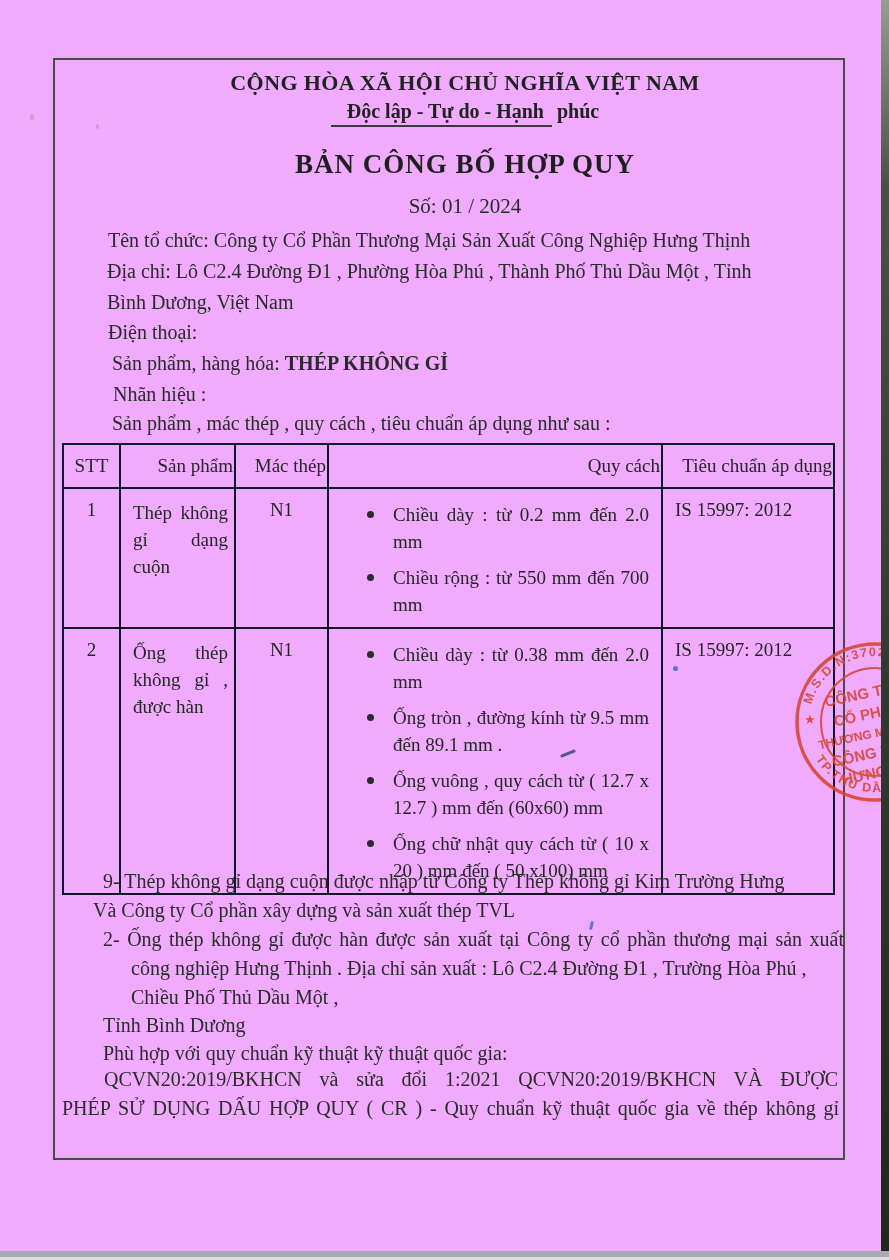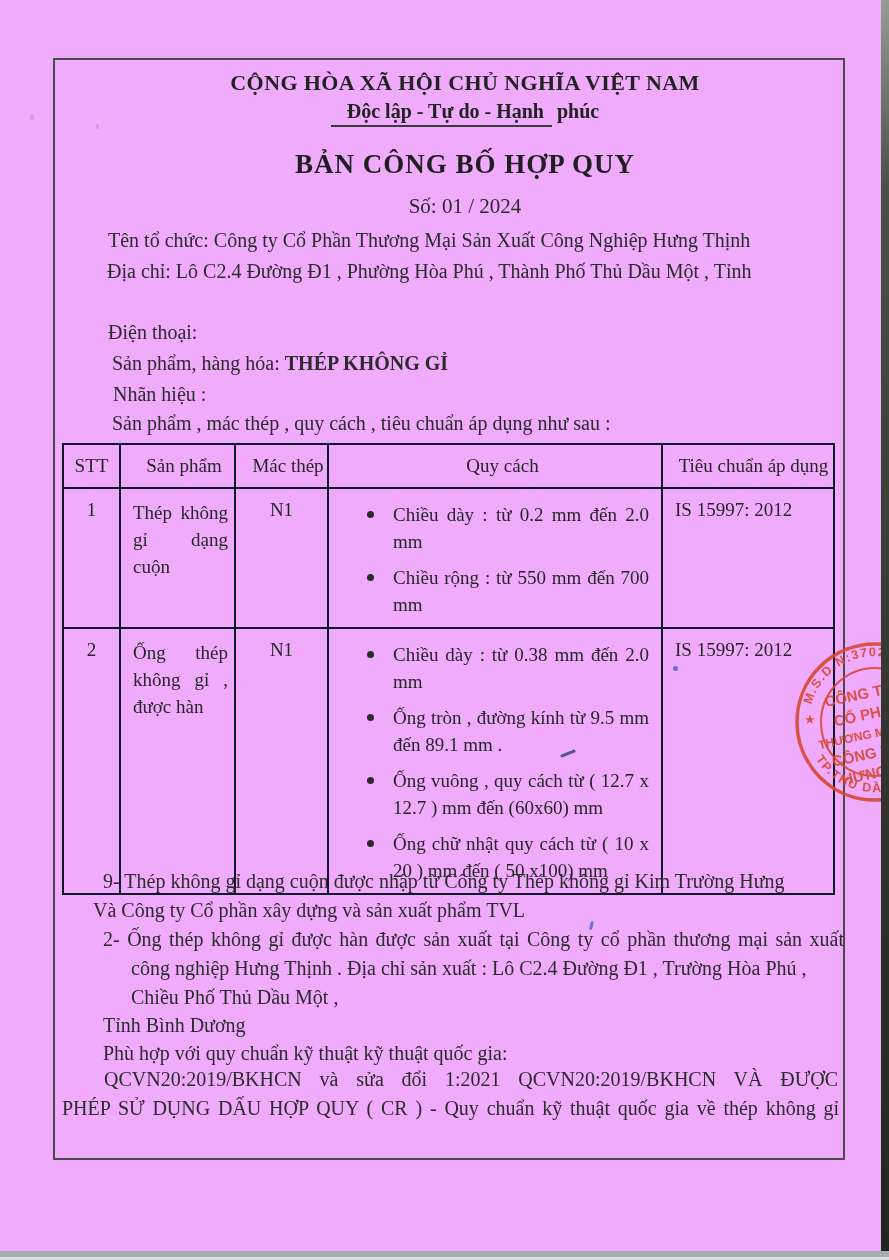--- a/index.html
+++ b/index.html
@@ -21,21 +21,21 @@
   .doc-title{top:149px;font-size:27px;letter-spacing:1px;color:#1f1f1f;}
   .doc-num{top:194px;font-size:21px;}
   .ln{font-size:20px;line-height:26px;white-space:nowrap;}
   .jl{text-align:justify;text-align-last:justify;white-space:normal;}
   
   .spec{
     position:absolute;left:62px;top:443px;width:771px;
     border-collapse:collapse;table-layout:fixed;font-size:19px;color:#262626;
   }
   .spec th,.spec td{border:2px solid #0f172a;vertical-align:top;font-weight:normal;}
-  .spec thead th{height:40px;vertical-align:middle;text-align:center;font-size:19px;}
+  .spec thead th{height:40px;vertical-align:middle;text-align:right;font-size:19px;}
   .th-stt{text-align:center !important;}
   .th-sp{padding-left:14px;}
   .th-mt{padding-left:14px;}
   .th-qc{padding-left:16px;}
   .th-tc{padding-left:12px;}
   .cell-stt{text-align:center;padding-top:10px;}
   .cell-sp{padding:10px 6px 0 12px;text-align:justify;line-height:27px;}
   .cell-mt{text-align:center;padding-top:10px;}
   .cell-qc{padding:12px 12px 0 30px;}
   .cell-tc{padding:10px 6px 0 12px;}
@@ -87,20 +87,21 @@
 
   <div class="frame"></div>
 
   <div class="abs center-band nat-title b">CỘNG HÒA XÃ HỘI CHỦ NGHĨA VIỆT NAM</div>
   <div class="abs center-band doc-title b">BẢN CÔNG BỐ HỢP QUY</div>
   <div class="abs center-band motto b"><span class="u">Độc lập - Tự do - Hạnh</span><span> phúc</span></div>
   <div class="abs center-band doc-num">Số: 01 / 2024</div>
 
   <div class="abs ln l-org">Tên tổ chức: Công ty Cổ Phần Thương Mại Sản Xuất Công Nghiệp Hưng Thịnh</div>
   <div class="abs ln l-ad1">Địa chỉ: Lô C2.4 Đường Đ1 , Phường Hòa Phú , Thành Phố Thủ Dầu Một , Tỉnh</div>
+  <div class="abs ln l-ad2">Bình Dương, Việt Nam</div>
   <div class="abs ln l-ph">Điện thoại:</div>
   <div class="abs ln l-prod"><span>Sản phẩm, hàng hóa: </span><span class="b">THÉP KHÔNG GỈ</span></div>
   <div class="abs ln l-brand">Nhãn hiệu :</div>
   <div class="abs ln l-intro">Sản phẩm , mác thép , quy cách , tiêu chuẩn áp dụng như sau :</div>
 
   <table class="spec">
     <colgroup>
       <col style="width:57px">
         <col style="width:115px">
         <col style="width:93px">
@@ -136,21 +137,21 @@
           <div class="qc-item"><span class="dot"></span><span>Ống tròn , đường kính từ 9.5 mm đến 89.1 mm .</span></div>
           <div class="qc-item"><span class="dot"></span><span>Ống vuông , quy cách từ ( 12.7 x 12.7 ) mm đến (60x60) mm</span></div>
           <div class="qc-item"><span class="dot"></span><span>Ống chữ nhật quy cách từ ( 10 x 20 ) mm đến ( 50 x100) mm</span></div>
         </td>
         <td class="cell-tc">IS 15997: 2012</td>
       </tr>
     </tbody>
   </table>
 
   <div class="abs ln n1a">9- Thép không gỉ dạng cuộn được nhập từ Công ty Thép không gỉ Kim Trường Hưng</div>
-  <div class="abs ln n1b">Và Công ty Cổ phần xây dựng và sản xuất phẩm TVL</div>
+  <div class="abs ln n1b">Và Công ty Cổ phần xây dựng và sản xuất thép TVL</div>
   <div class="abs ln jl n2a">2- Ống thép không gỉ được hàn được sản xuất tại Công ty cổ phần thương mại sản xuất</div>
   <div class="abs ln n2b">công nghiệp Hưng Thịnh . Địa chỉ sản xuất : Lô C2.4 Đường Đ1 , Trường Hòa Phú ,</div>
   <div class="abs ln n2c">Chiều Phố Thủ Dầu Một ,</div>
   <div class="abs ln n3">Tỉnh Bình Dương</div>
   <div class="abs ln n4">Phù hợp với quy chuẩn kỹ thuật kỹ thuật quốc gia:</div>
   <div class="abs ln jl n5a">QCVN20:2019/BKHCN và sửa đổi 1:2021 QCVN20:2019/BKHCN VÀ ĐƯỢC</div>
   <div class="abs ln jl n5b">PHÉP SỬ DỤNG DẤU HỢP QUY ( CR ) - Quy chuẩn kỹ thuật quốc gia về thép không gỉ</div>
 
   <svg class="stamp" width="190" height="200" viewBox="0 0 190 200">
     <defs>

